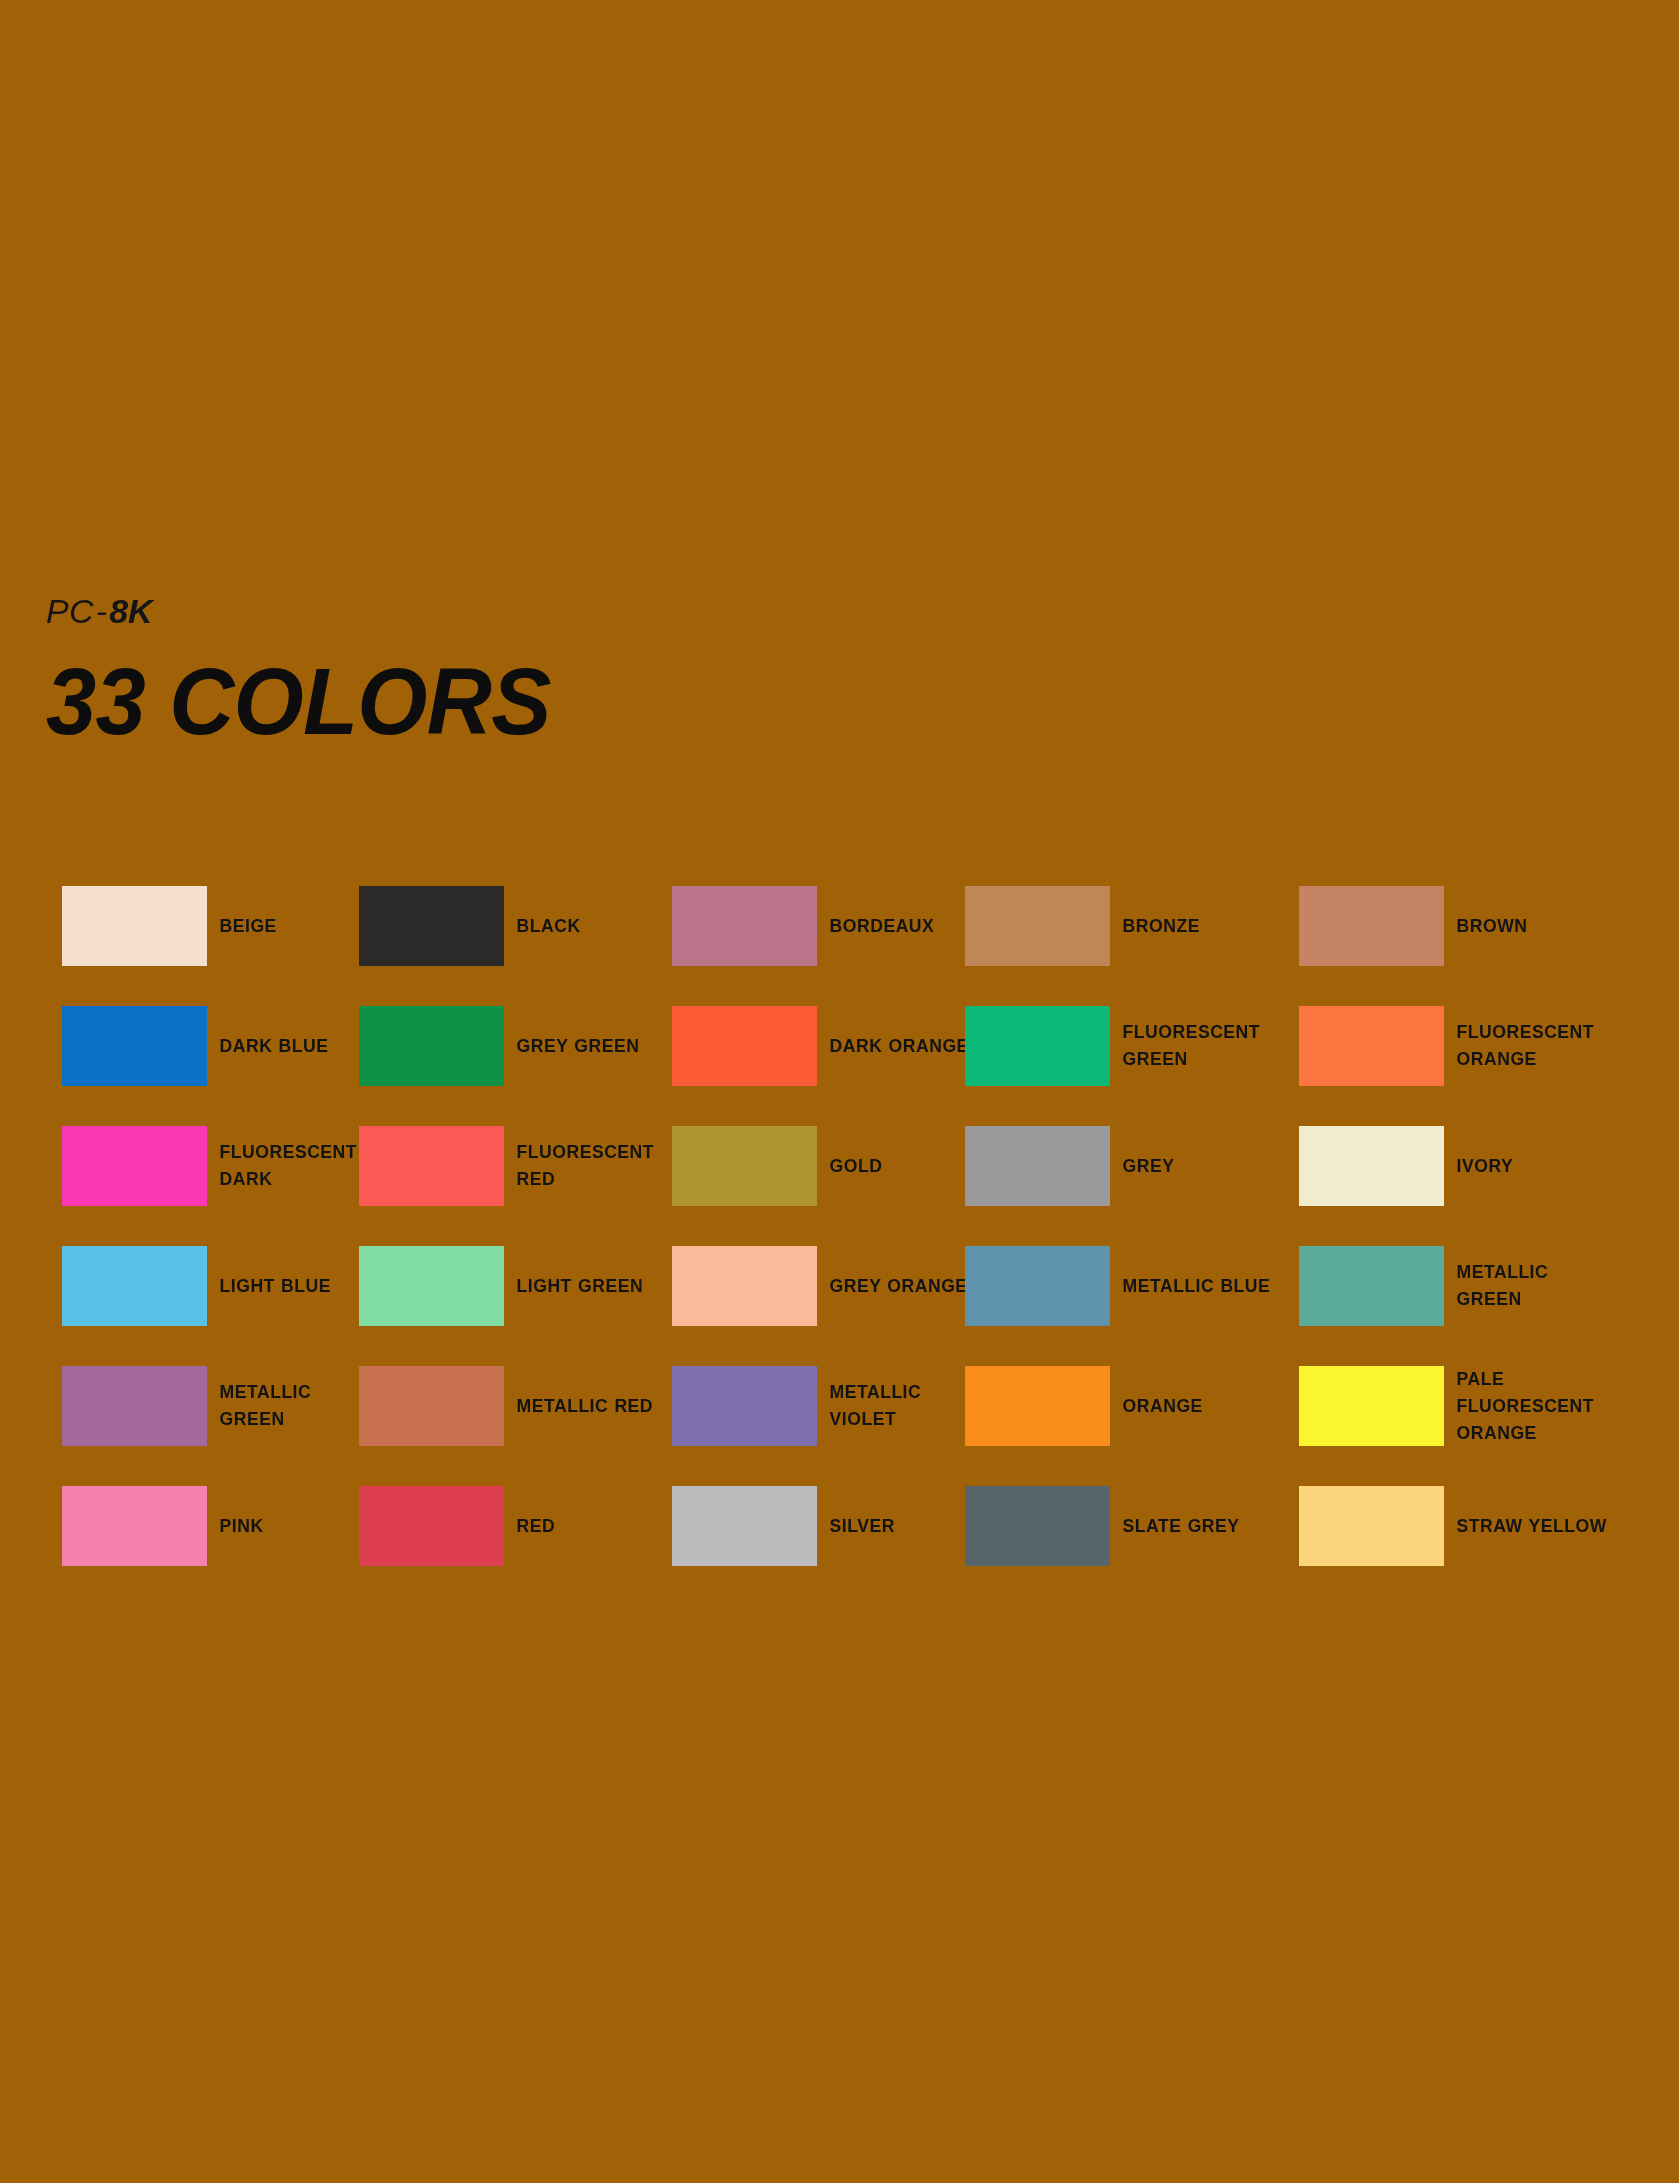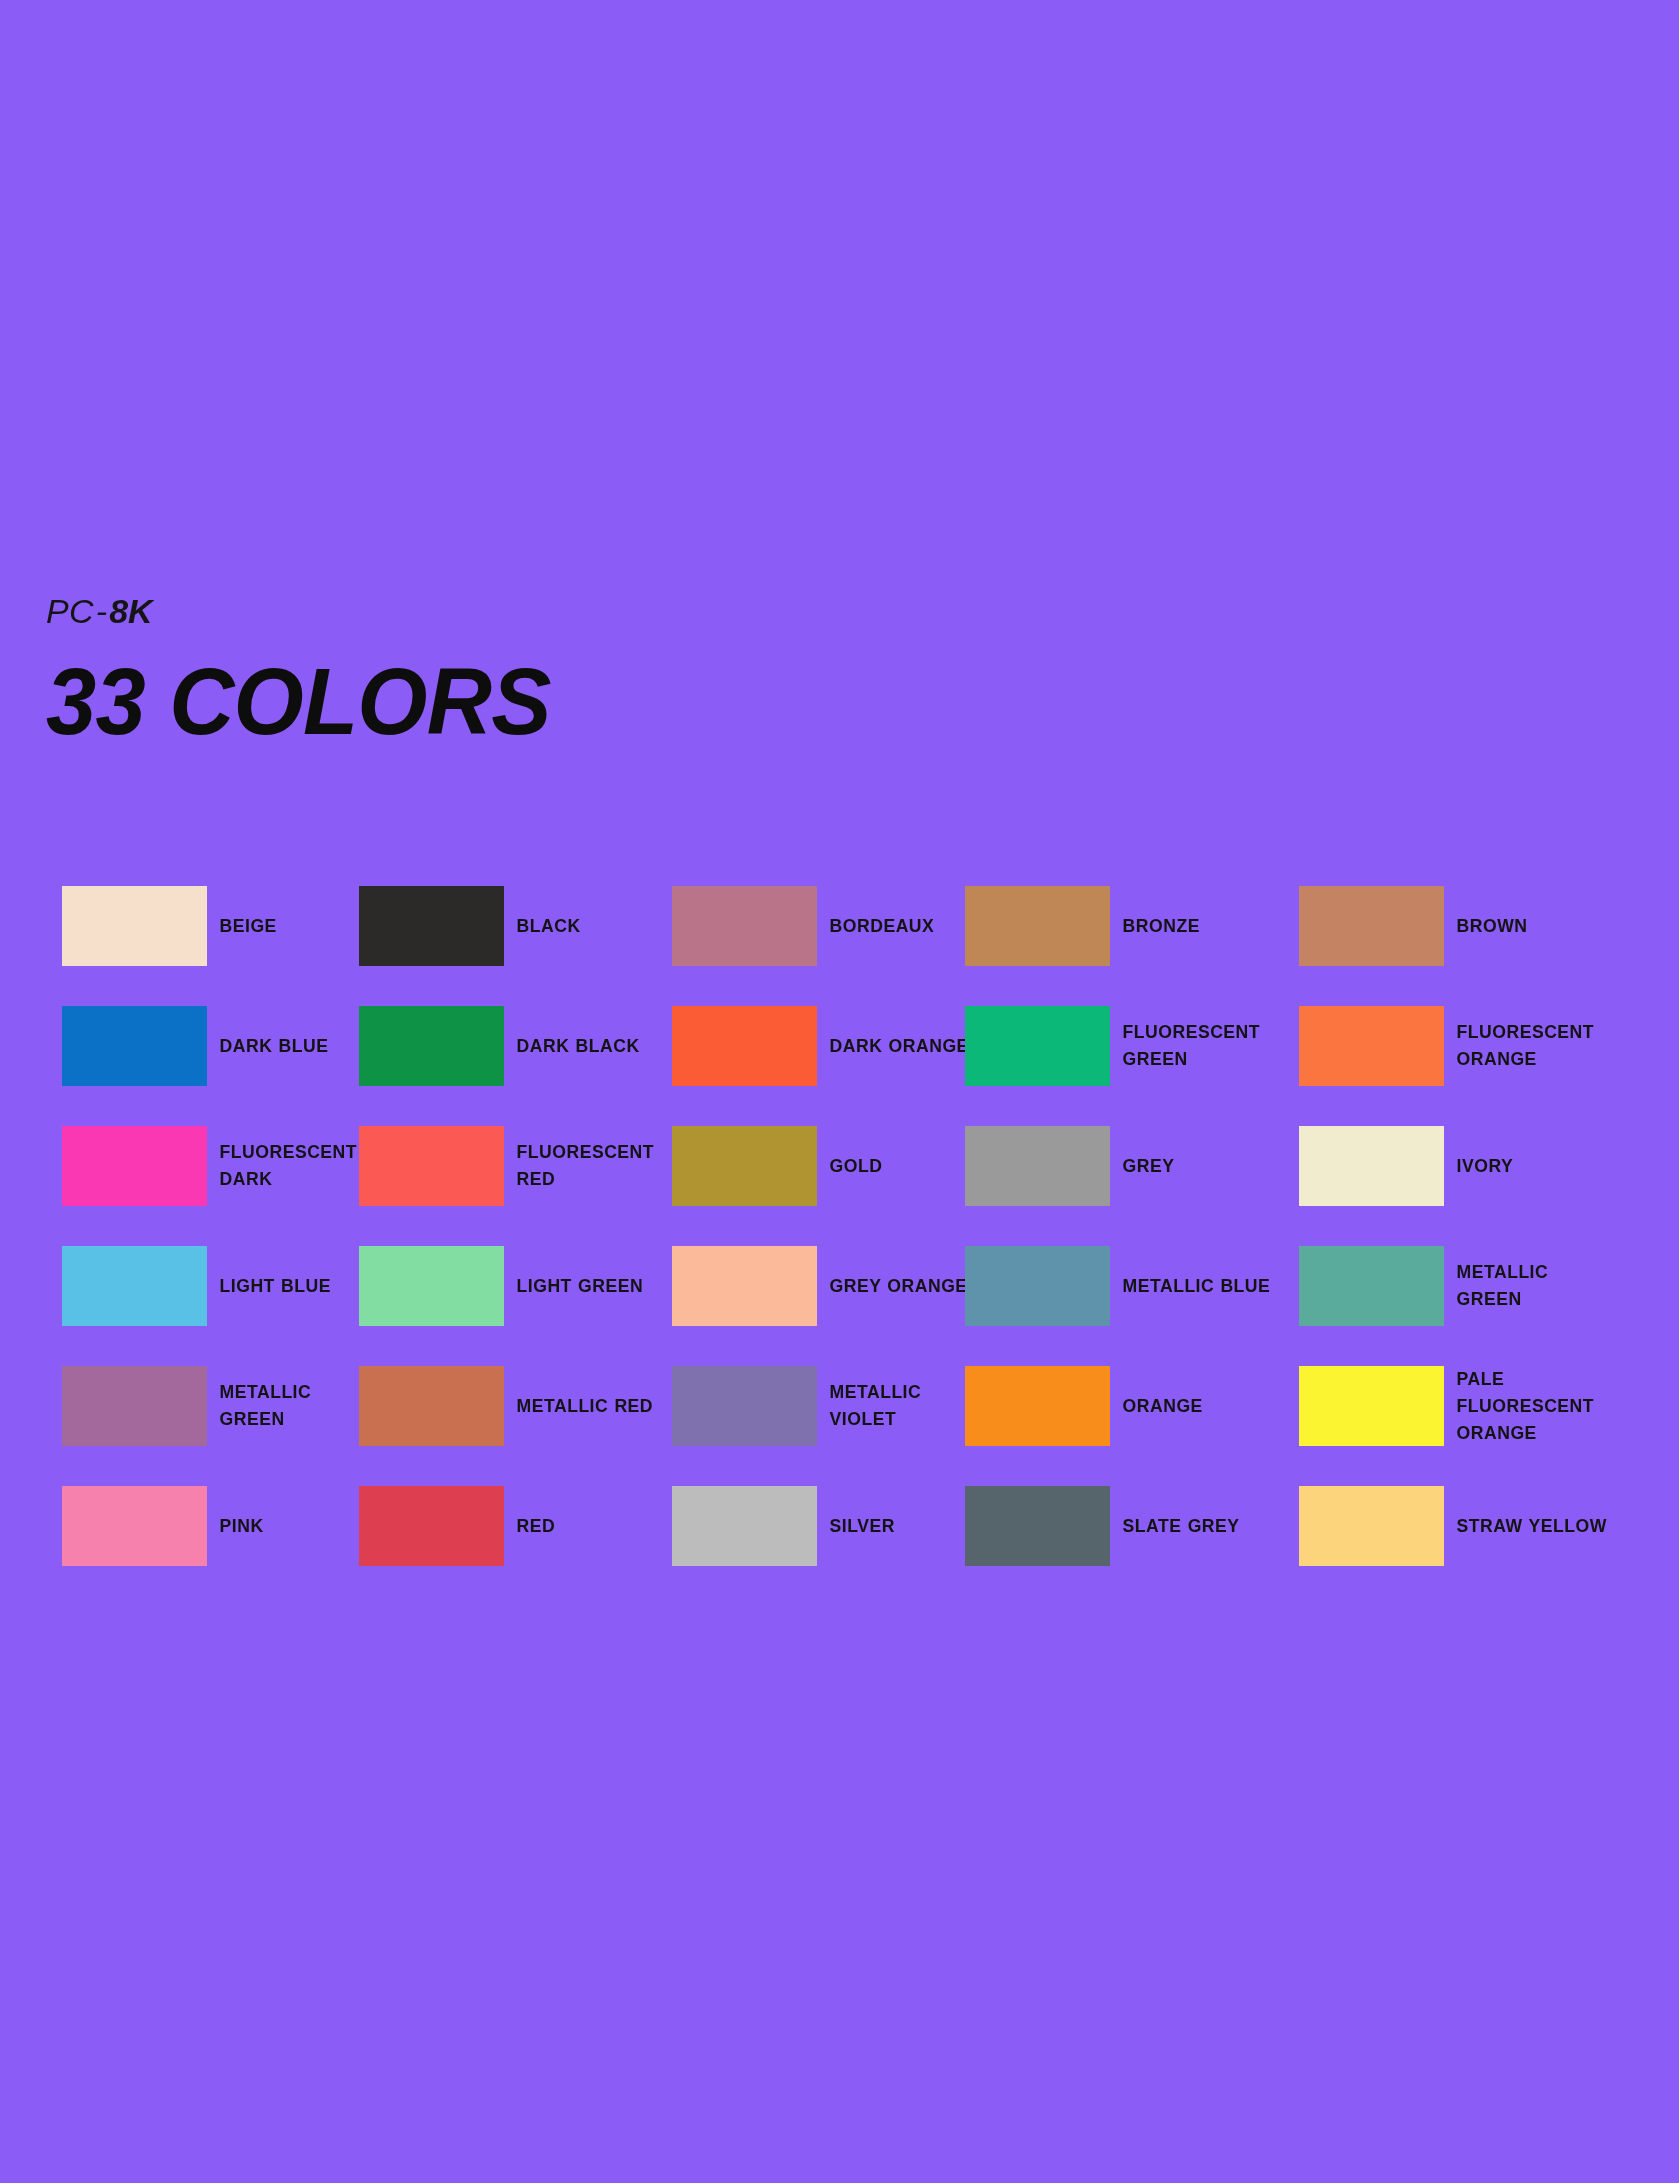--- a/index.html
+++ b/index.html
@@ -15,21 +15,21 @@
     overflow: hidden;
     position: relative;
   }
 
   .page {
     position: absolute;
     left: 0;
     top: 0;
     width: 1679px;
     height: 2183px;
-    background: #8b5cf6;
+    background: #a16207;
   }
 
   
   .header {
     position: absolute;
     left: 46px;
     top: 592px;
     width: 756px;
   }
   .kicker {
@@ -147,21 +147,21 @@
       </div>
     </div>
 
     <div class="row">
       <div class="cell c0">
         <div class="swatch" style="background: rgb(10, 113, 199);"></div>
         <div class="swatch-label">DARK BLUE</div>
       </div>
       <div class="cell c1">
         <div class="swatch" style="background: rgb(14, 146, 70);"></div>
-        <div class="swatch-label">DARK BLACK</div>
+        <div class="swatch-label">GREY GREEN</div>
       </div>
       <div class="cell c2">
         <div class="swatch" style="background: rgb(251, 92, 54);"></div>
         <div class="swatch-label">DARK ORANGE</div>
       </div>
       <div class="cell c3">
         <div class="swatch" style="background: rgb(12, 184, 120);"></div>
         <div class="swatch-label">FLUORESCENT GREEN</div>
       </div>
       <div class="cell c4">

